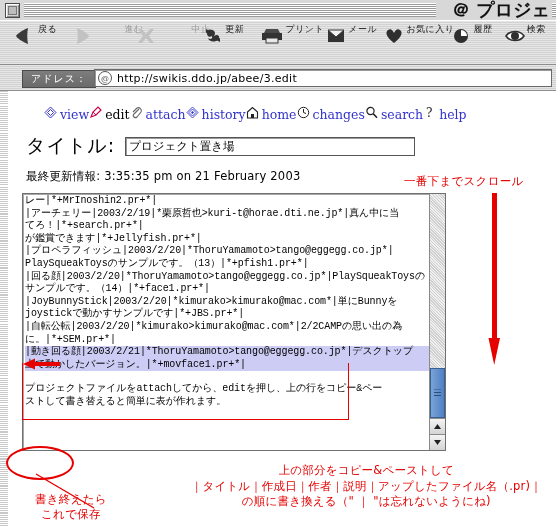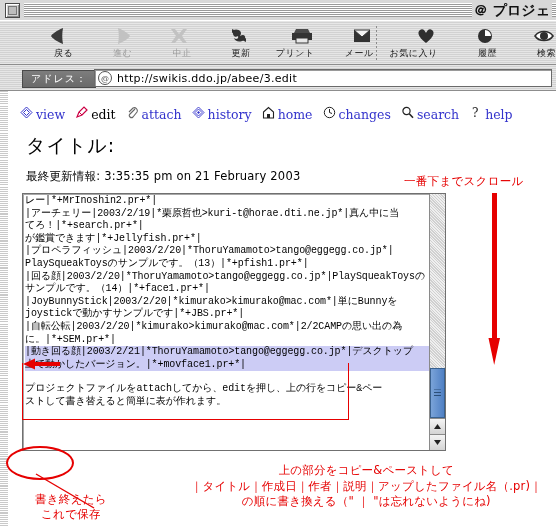--- a/index.html
+++ b/index.html
@@ -26,41 +26,41 @@
     background:repeating-linear-gradient(to bottom,#ffffff 0px,#ffffff 1px,#9a9a9a 1px,#9a9a9a 2px);
   }
   #closebox{
     position:absolute;left:5px;top:3px;width:13px;height:13px;
     background:#d4d4d4;border:1px solid #4a4a4a;
     box-shadow:inset 1px 1px 0 #ffffff, inset -1px -1px 0 #8a8a8a;
   }
   #closebox i{display:block;width:7px;height:7px;margin:2px;background:#bdbdbd;border:1px solid #777;}
   #titletext{
     position:absolute;right:4px;top:0px;height:24px;line-height:20px;
-    font-size:14px;color:#111;background:#d8d8d8;padding:0 2px 0 2px;
+    font-size:18px;color:#111;background:#d8d8d8;padding:0 2px 0 16px;
     white-space:nowrap;font-weight:bold;
     font-family:"DejaVu Sans","Liberation Sans",sans-serif;
   }
 
   
   #toolbar{
     position:absolute;left:0;top:20px;width:556px;height:45px;
     background:
       repeating-linear-gradient(to bottom,#e6e6e6 0px,#e6e6e6 1px,#d2d2d2 1px,#d2d2d2 2px);
     border-bottom:1px solid #8d8d8d;
     border-top:1px solid #ffffff;
     box-sizing:border-box;
   }
   #toolbar .strip{
     position:absolute;left:14px;top:1px;right:0;bottom:1px;
     display:flex;align-items:center;
   }
   .tbbtn{
     width:67px;height:42px;
-    display:flex;flex-direction:column;align-items:flex-end;justify-content:flex-start;
+    display:flex;flex-direction:row;align-items:flex-start;justify-content:flex-start;
     padding-top:2px;box-sizing:border-box;
   }
   .tbbtn .glyph{height:24px;display:flex;align-items:center;justify-content:center;}
   .tbbtn .lbl{
     font-size:9px;color:#1a1a1a;margin-top:-1px;white-space:nowrap;
     font-family:"DejaVu Sans","Liberation Sans",sans-serif;
     letter-spacing:0.5px;
   }
   .tbbtn.disabled .lbl{color:#9a9a9a;margin-left:33px;}
   .tbsep{
@@ -106,21 +106,21 @@
     border-image:repeating-linear-gradient(to bottom,#c9c9c9 0px,#c9c9c9 1px,#ffffff 1px,#ffffff 2px) 8;
     box-sizing:border-box;
   }
   #leftedge{
     position:absolute;left:0;top:91px;width:7px;height:436px;
     background:repeating-linear-gradient(to bottom,#bcbcbc 0px,#bcbcbc 1px,#f3f3f3 1px,#f3f3f3 2px);
     border-right:1px solid #9a9a9a;
   }
 
   #navbar{
-    position:absolute;left:12px;top:14px;display:flex;align-items:flex-start;gap:10px;
+    position:absolute;left:36px;top:14px;display:flex;align-items:flex-start;gap:0;
   }
   .navitem{display:flex;align-items:center;gap:3px;}
   .navitem .nlbl{
     font-size:12.5px;color:#3333cc;
     font-family:"DejaVu Serif","Liberation Serif",serif;
   }
   .navitem.current .nlbl{color:#000000;}
 
   #titlerow{position:absolute;left:18px;top:42px;display:flex;align-items:center;}
   #titlelabel{
@@ -406,20 +406,21 @@
               <text x="3" y="11" font-size="12" font-family="DejaVu Serif, serif" fill="#222">?</text>
             </svg>
         </span>
         <span class="nlbl">help</span>
       </div>
 
     </div>
 
     <div id="titlerow">
       <span id="titlelabel">タイトル:</span>
+      <input id="titleinput" type="text" value="プロジェクト置き場" style="">
     </div>
 
     <div id="updated">最終更新情報: 3:35:35 pm on 21 February 2003</div>
 
     <div id="tawrap">
       <div id="tabody">
         <div class="taline">レー|*+MrInoshin2.pr+*|</div>
         <div class="taline">|アーチェリー|2003/2/19|*栗原哲也&gt;kuri-t@horae.dti.ne.jp*|真ん中に当</div>
         <div class="taline">てろ！|*+search.pr+*|</div>
         <div class="taline">が鑑賞できます|*+Jellyfish.pr+*|</div>

